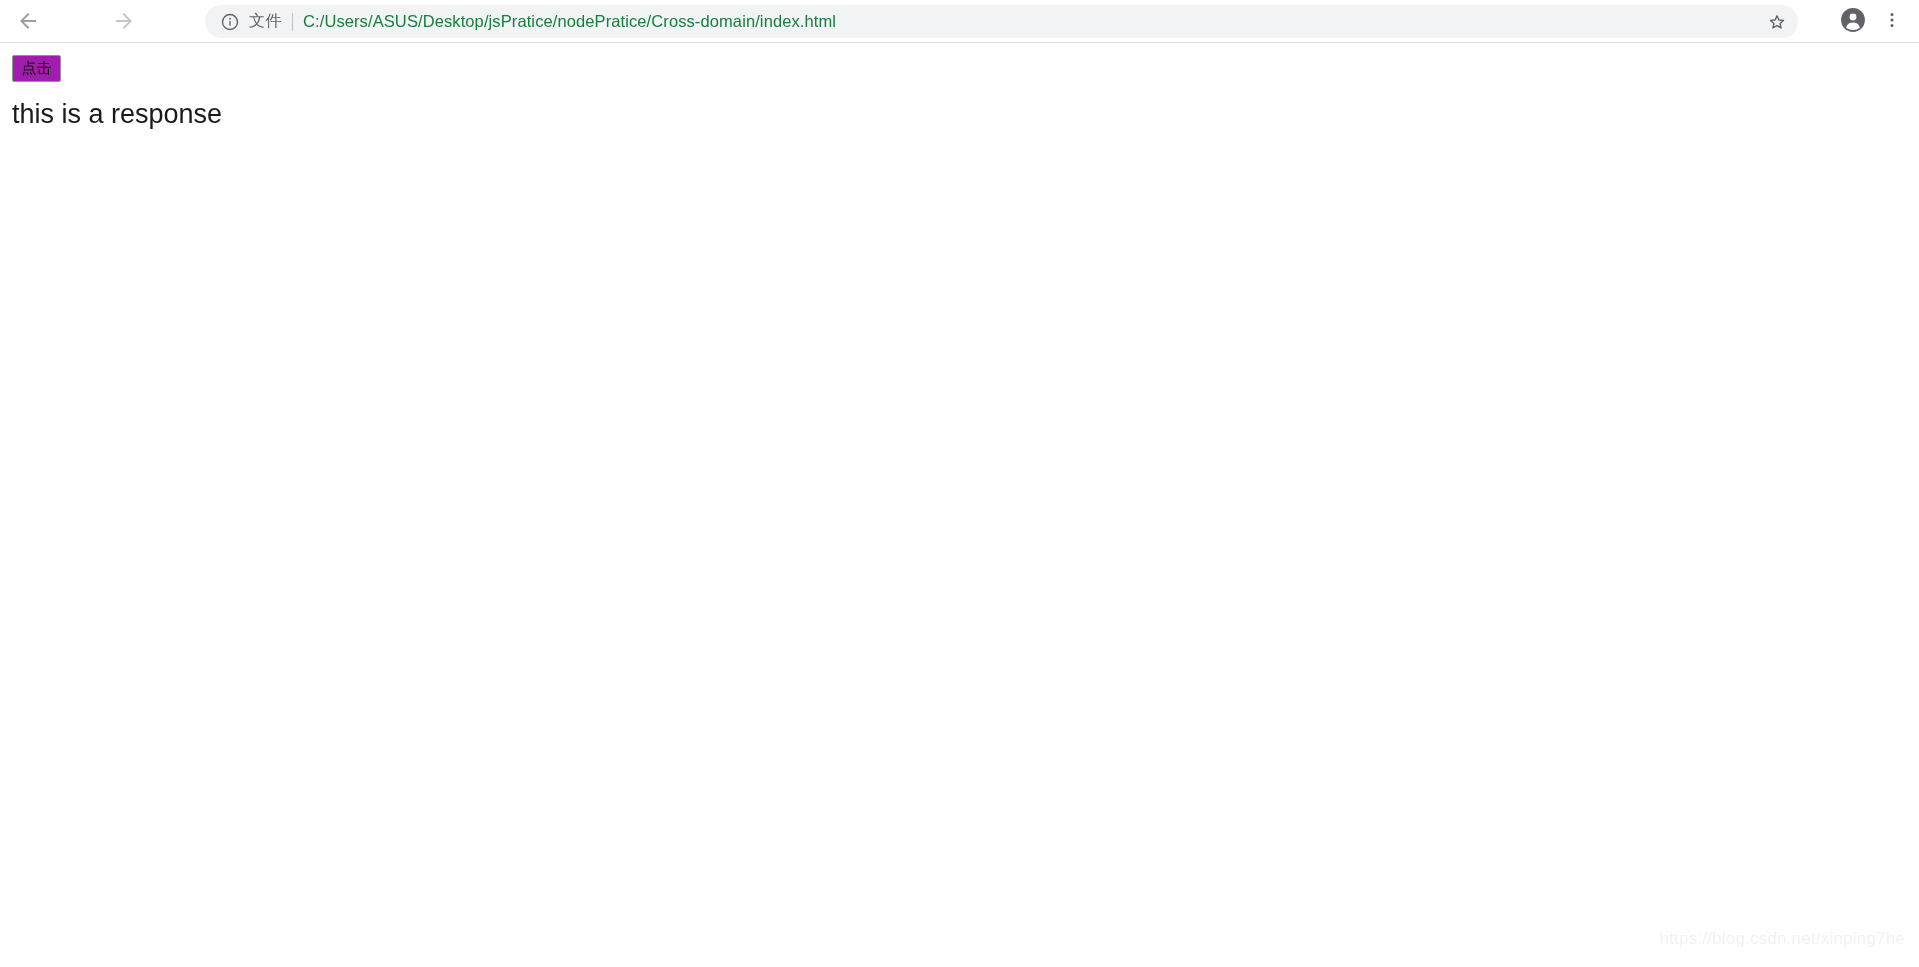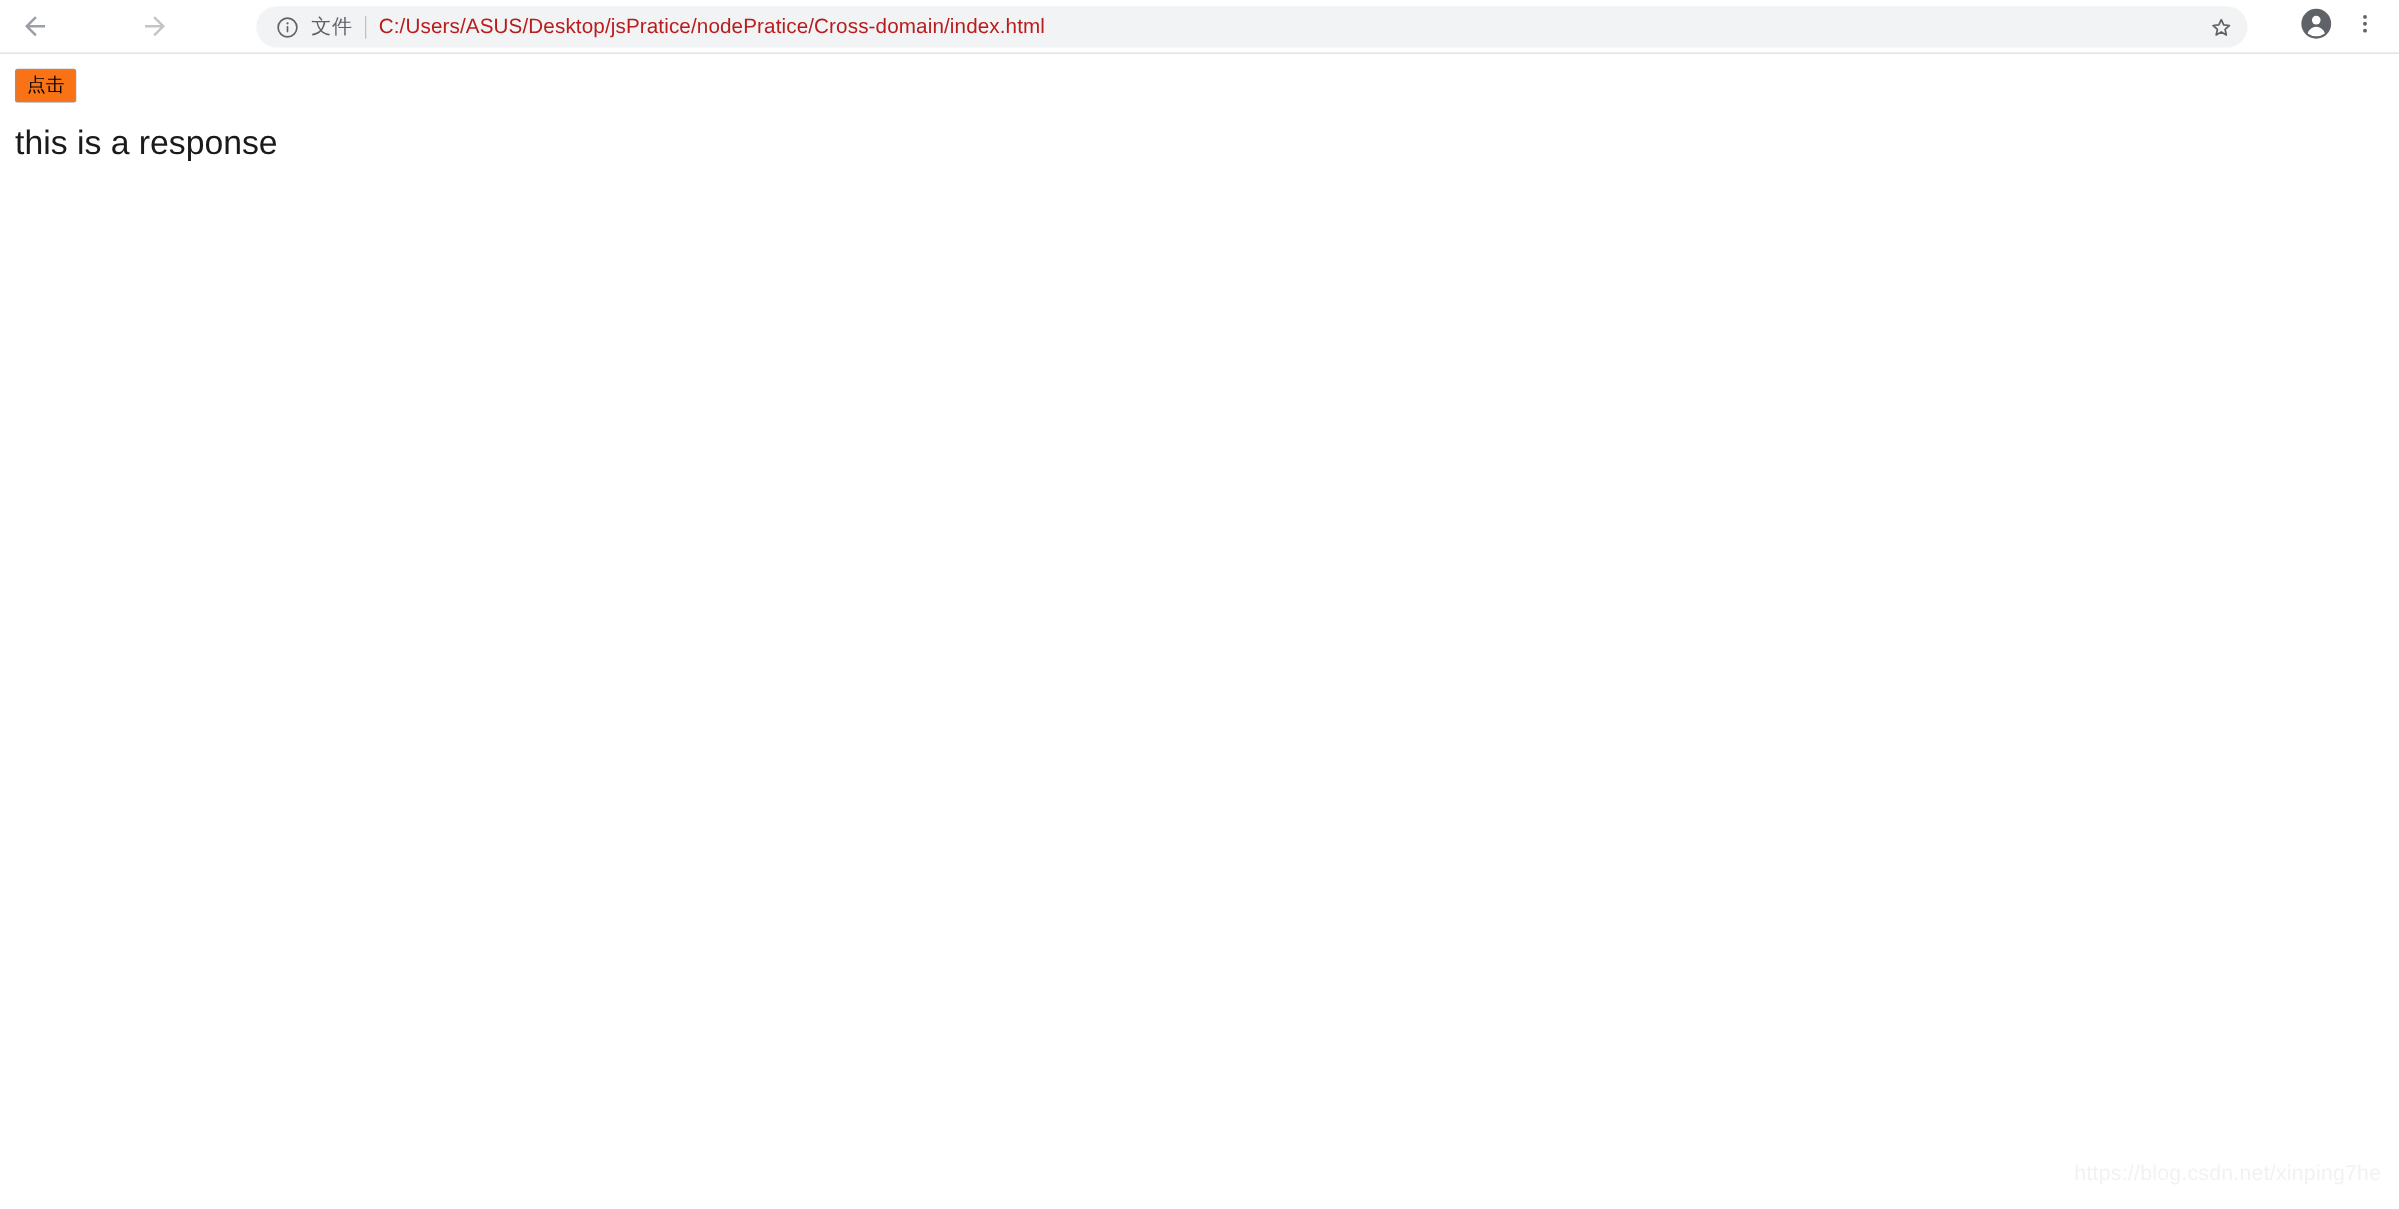--- a/index.html
+++ b/index.html
@@ -74,21 +74,21 @@
   }
   .omni-divider {
     width: 1px;
     height: 18px;
     background: #bdc1c6;
     margin: 0 10px;
     flex: none;
   }
   .omni-url {
     font-size: 16.5px;
-    color: #b91c1c;
+    color: #15803d;
     font-family: "Liberation Sans", sans-serif;
     white-space: nowrap;
     overflow: hidden;
     text-overflow: ellipsis;
     flex: 1;
     letter-spacing: 0.1px;
   }
   .omni-star {
     width: 34px;
     height: 34px;
@@ -139,21 +139,21 @@
     overflow: hidden;
   }
 
   .click-button {
     position: absolute;
     left: 12px;
     top: 11px;
     min-width: 49px;
     height: 27px;
     padding: 1px 8px;
-    background: #f97316;
+    background: #a21caf;
     border: 1px solid #949494;
     border-radius: 2px;
     box-sizing: border-box;
     font-family: "DejaVu Sans", sans-serif;
     font-size: 15px;
     color: #000000;
     line-height: 23px;
     text-align: center;
     cursor: default;
   }

